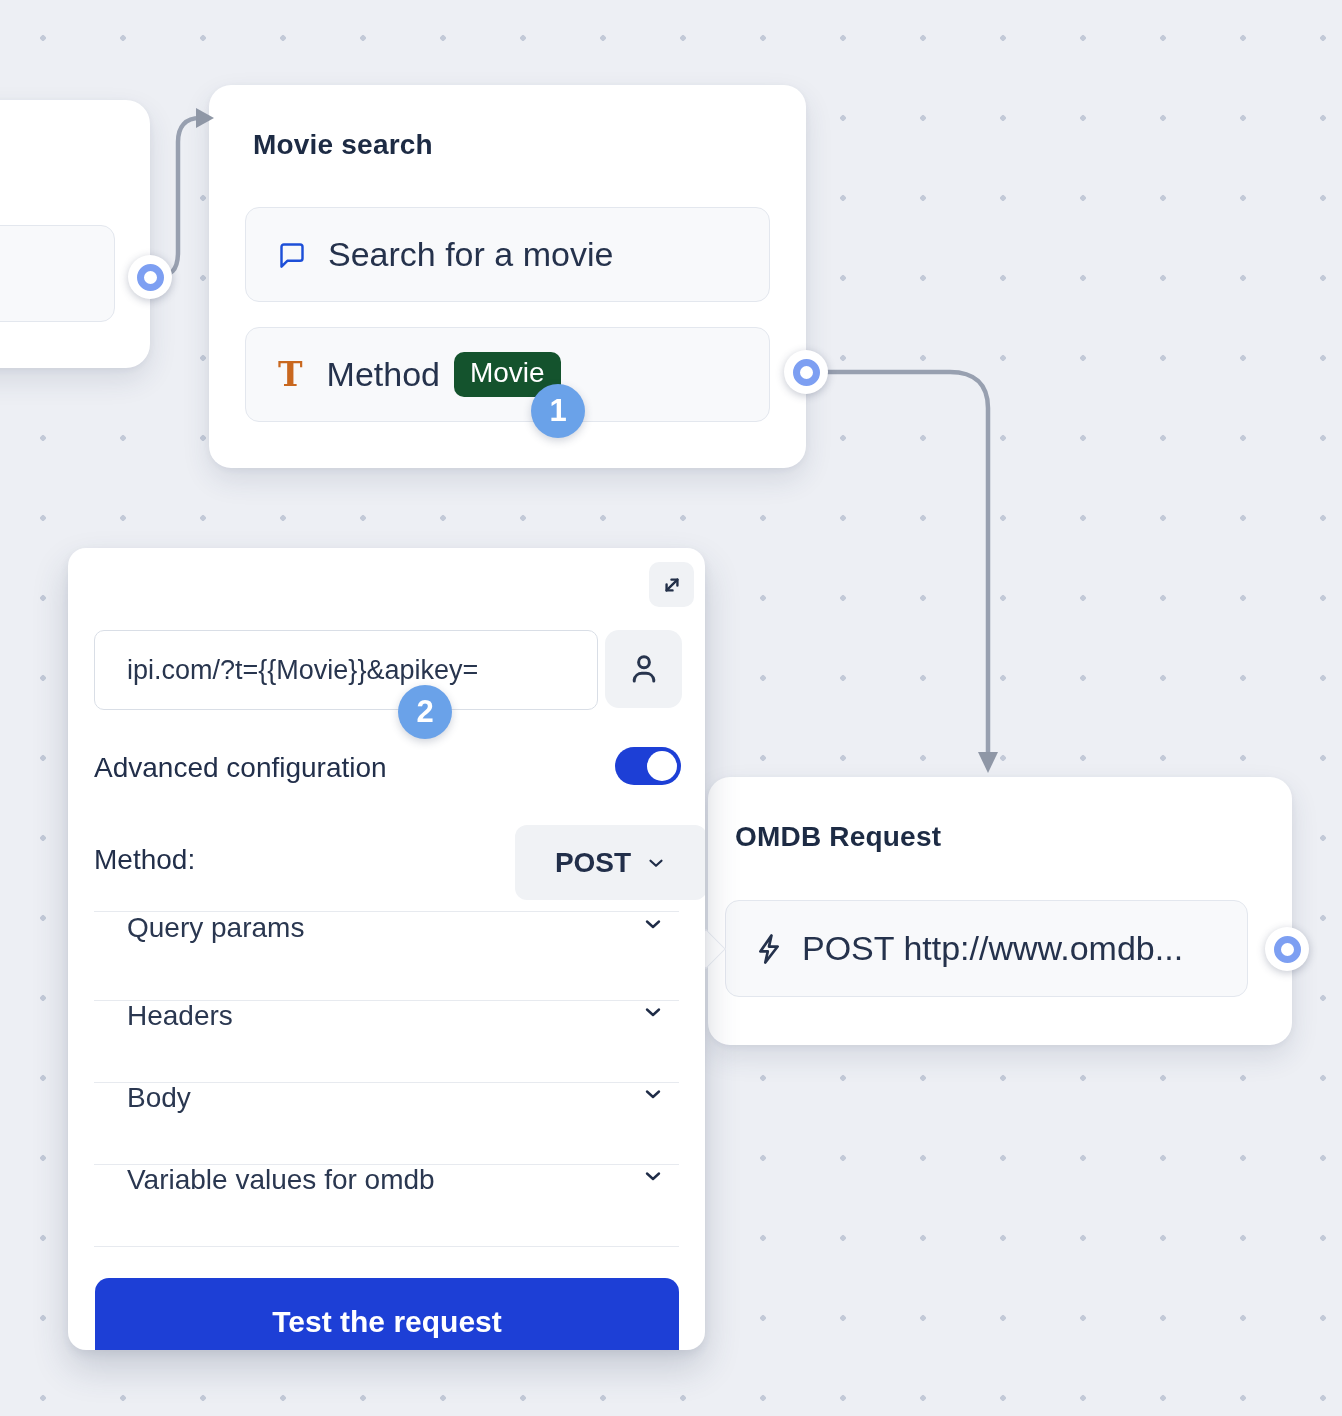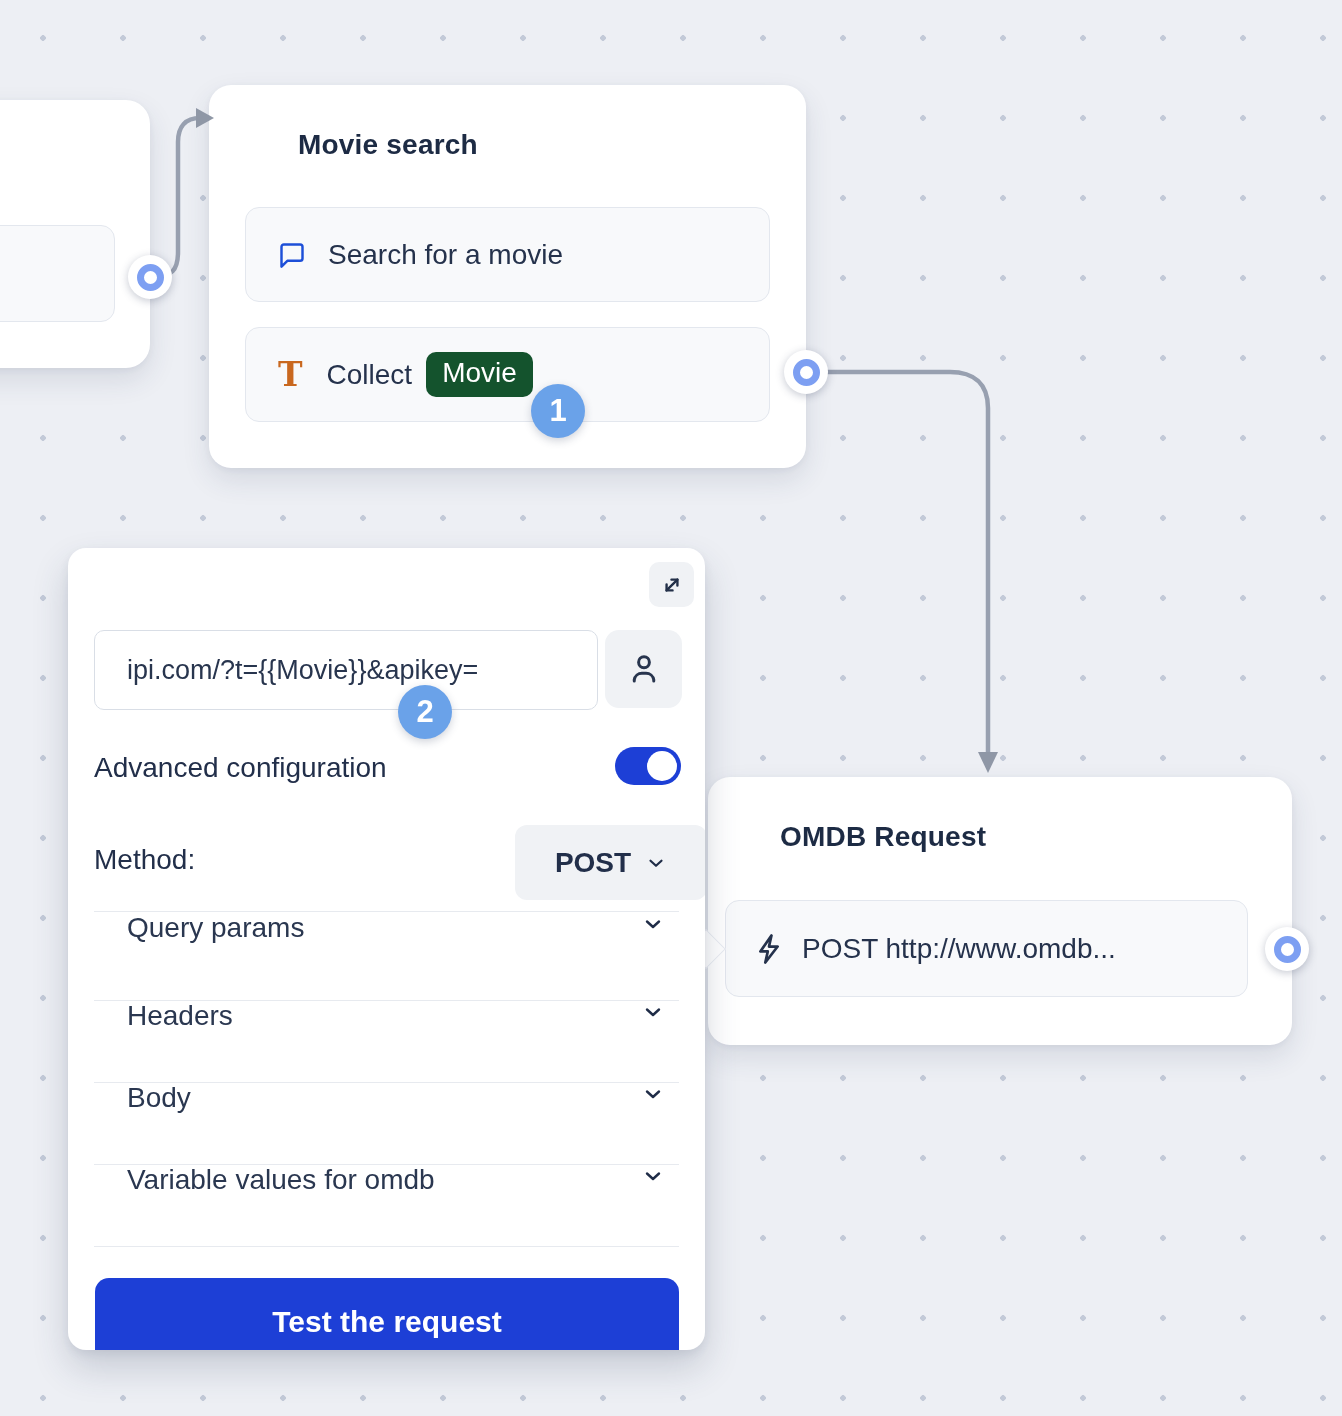--- a/index.html
+++ b/index.html
@@ -10,28 +10,28 @@
     background-image:radial-gradient(circle, #c3cad8 2.6px, transparent 3px);
     background-size:80px 80px;
     background-position:3px -2px;
   }
   .card{
     position:absolute;background:#ffffff;border-radius:22px;
     box-shadow:0 12px 28px rgba(45,58,90,0.12), 0 2px 6px rgba(45,58,90,0.06);
     z-index:1;
   }
   .node-title{
-    position:absolute;font-size:28px;font-weight:700;color:#1d2b44;letter-spacing:0.2px;margin-left:45px;
+    position:absolute;font-size:28px;font-weight:700;color:#1d2b44;letter-spacing:0.2px;
   }
   .block{
     position:absolute;display:flex;align-items:center;
     background:#f8f9fb;border:1.5px solid #e3e7ee;border-radius:14px;
     box-sizing:border-box;
   }
-  .block-label{font-size:28px;color:#25324c;white-space:nowrap;}
+  .block-label{font-size:34px;color:#25324c;white-space:nowrap;}
   .icon{display:inline-flex;align-items:center;justify-content:center;}
   .var-chip{
     display:inline-block;background:#14532d;color:#ffffff;font-size:28px;
     padding:5px 16px 8px 16px;border-radius:10px;margin-left:14px;
   }
   .t-icon{font-family:"DejaVu Serif", serif;font-size:33px;font-weight:700;color:#c9681f;line-height:1;}
   .port{
     position:absolute;width:44px;height:44px;border-radius:50%;background:#ffffff;
     box-shadow:0 2px 8px rgba(45,58,90,0.28);z-index:3;
     display:flex;align-items:center;justify-content:center;
@@ -115,21 +115,21 @@
       <span class="icon" style="margin-right:22px;">
         <svg width="28" height="28" viewBox="0 0 24 24" fill="none" stroke="#1d4fd8" stroke-width="2.1" stroke-linecap="round" stroke-linejoin="round">
           <path d="M21 15a2 2 0 0 1-2 2H8l-5 5V5a2 2 0 0 1 2-2h14a2 2 0 0 1 2 2z"></path>
         </svg>
       </span>
       <span class="block-label">Search for a movie</span>
     </div>
 
     <div class="block" style="left:36px;top:242px;width:525px;height:95px;padding-left:32px;">
       <span class="icon t-icon" style="margin-right:24px;">T</span>
-      <span class="block-label">Collect</span>
+      <span class="block-label">Method</span>
       <span class="var-chip">Movie</span>
     </div>
   </div>
   <div class="port" style="left:784px;top:350px;">
     <div class="port-ring"></div>
   </div>
 
   <div class="card" style="left:708px;top:777px;width:584px;height:268px;">
     <div class="node-title" style="left:27px;top:44px;">OMDB Request</div>
 

